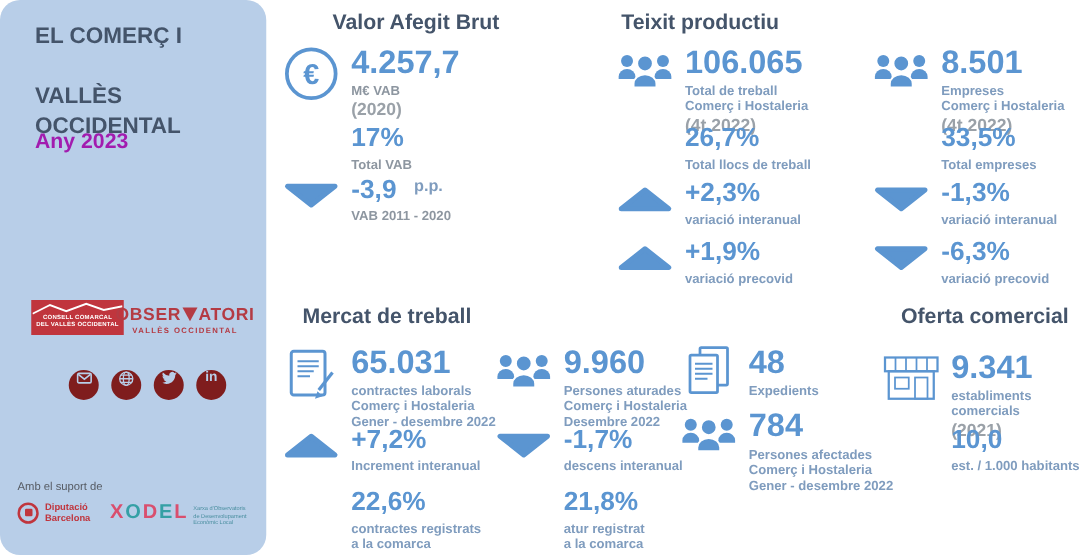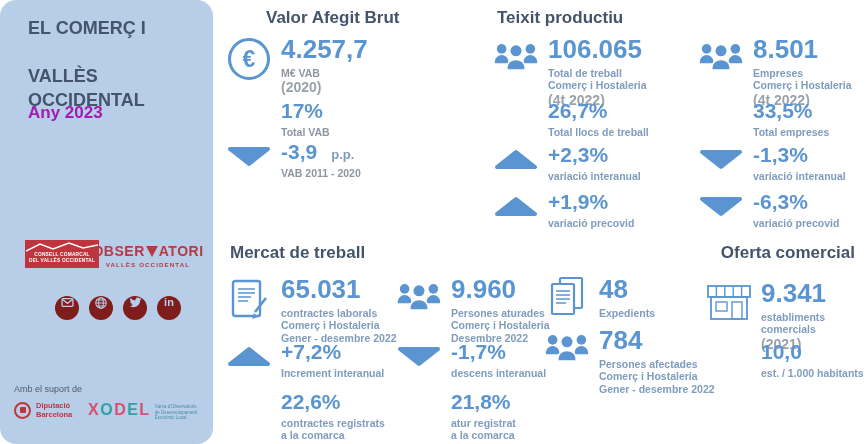--- a/index.html
+++ b/index.html
@@ -39,21 +39,21 @@
   .section-title{position:absolute;font-size:17px;font-weight:700;color:#44546a;}
   .stat-row{position:absolute;display:flex;align-items:flex-start;}
   .icon-cell{width:46px;margin-right:9px;display:flex;justify-content:center;flex:none;}
   .big{font-size:26px;font-weight:700;color:#5b95d1;line-height:1;}
   .mid{font-size:21px;font-weight:700;color:#5b95d1;line-height:1;}
   .unit{font-size:13px;font-weight:700;color:#7f9cbe;margin-left:14px;}
   .labels{margin-top:5px;}
   .lbl{font-size:10.5px;font-weight:700;color:#7f9cbe;line-height:1.18;}
   .lbl.dim{color:#8d96a0;}
   .lbl-paren{font-size:14px;font-weight:700;color:#9aa1a8;line-height:1.18;}
-  .vrow{display:flex;align-items:flex-end;}
+  .vrow{display:flex;align-items:flex-start;}
 
   .euro-circle{width:42px;height:42px;border:3px solid #5b95d1;border-radius:50%;display:flex;align-items:center;justify-content:center;font-size:23px;font-weight:700;color:#5b95d1;margin-top:2px;}
   .mt2{margin-top:2px;} .mt5{margin-top:5px;} .mt6{margin-top:6px;}
 </style>
 </head>
 <body>
 
 <div id="page">
 
   <div class="sidebar">
@@ -279,21 +279,21 @@
         </svg>
     </div>
     <div>
       <div class="mid">-6,3%</div>
       <div class="labels">
           <div class="lbl">variació precovid</div>
         </div>
     </div>
   </div>
 
-  <div class="section-title" style="left:230px;top:243px;">Mercat de treball</div>
+  <div class="section-title" style="left:242px;top:243px;">Mercat de treball</div>
 
   <div class="stat-row" style="left:226px;top:276px;">
     <div class="icon-cell mt2">
       <svg width="40" height="42" viewBox="0 0 40 42" fill="none" stroke="#5b95d1" stroke-width="2.4">
           <rect x="4" y="3" width="27" height="35" rx="2"></rect>
           <path d="M9 11h17M9 15h17M9 19h13M9 23h10" stroke-width="1.6"></path>
           <path d="M37 20 L26 34" stroke-width="2.6"></path>
           <path d="M25 35 l-2 6 6-2 z" fill="#5b95d1" stroke="none"></path>
         </svg>
     </div>

